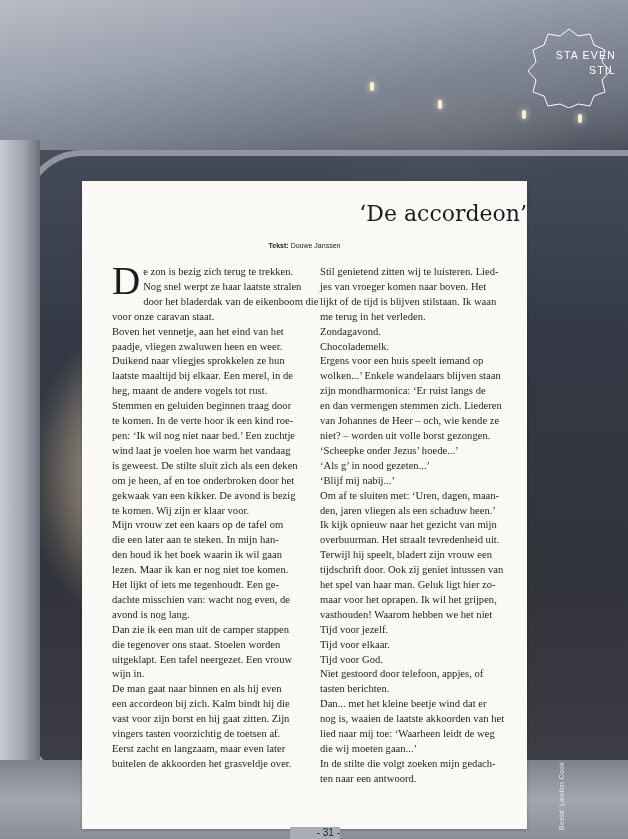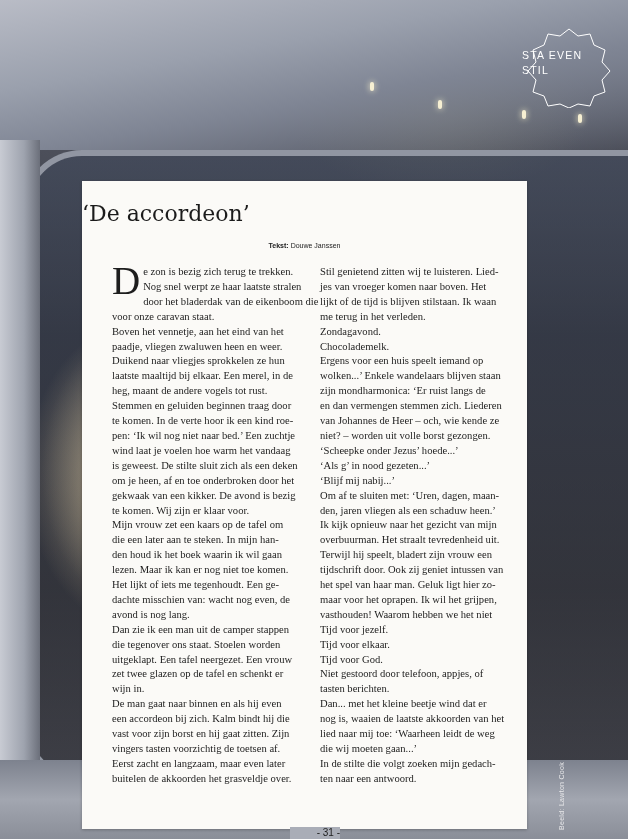--- a/index.html
+++ b/index.html
@@ -44,33 +44,33 @@
     position: absolute; width: 4px; height: 9px; border-radius: 2px;
     background: #f6efd2; box-shadow: 0 0 6px #fff6d0;
   }
 
   
   .badge {
     position: absolute; left: 522px; top: 26px; width: 94px; height: 82px;
   }
   .badge svg { position: absolute; inset: 0; }
   .badge-text {
-    position: absolute; left: 0; top: 22px; width: 94px; text-align: left;
+    position: absolute; left: 0; top: 22px; width: 94px; text-align: right;
     color: #ffffff; font-family: "Liberation Sans", sans-serif; font-size: 10.5px;
     letter-spacing: 1.2px; line-height: 15px;
   }
 
   
   .card {
     position: absolute; left: 82px; top: 181px; width: 445px; height: 648px;
     background: #fbfaf7;
     box-shadow: 0 1px 3px rgba(0,0,0,0.25);
   }
   .title {
-    position: absolute; left: 0; top: 20px; width: 445px; text-align: left;
+    position: absolute; left: 0; top: 20px; width: 445px; text-align: right;
     font-family: "DejaVu Serif", serif; font-size: 22px; color: #1b1b1b;
     font-weight: normal; margin: 0;
   }
   .byline {
     position: absolute; left: 0; top: 61px; width: 445px; text-align: center;
     font-family: "Liberation Sans", sans-serif; font-size: 7px; color: #222;
   }
   .byline b { font-weight: bold; }
   .columns {
     position: absolute; left: 30px; top: 84px; width: 400px;
@@ -153,21 +153,20 @@
         <p>Mijn vrouw zet een kaars op de tafel om</p>
         <p>die een later aan te steken. In mijn han-</p>
         <p>den houd ik het boek waarin ik wil gaan</p>
         <p>lezen. Maar ik kan er nog niet toe komen.</p>
         <p>Het lijkt of iets me tegenhoudt. Een ge-</p>
         <p>dachte misschien van: wacht nog even, de</p>
         <p>avond is nog lang.</p>
         <p>Dan zie ik een man uit de camper stappen</p>
         <p>die tegenover ons staat. Stoelen worden</p>
         <p>uitgeklapt. Een tafel neergezet. Een vrouw</p>
-        <p>zet twee glazen op de tafel en schenkt er</p>
         <p>wijn in.</p>
         <p>De man gaat naar binnen en als hij even</p>
         <p>een accordeon bij zich. Kalm bindt hij die</p>
         <p>vast voor zijn borst en hij gaat zitten. Zijn</p>
         <p>vingers tasten voorzichtig de toetsen af.</p>
         <p>Eerst zacht en langzaam, maar even later</p>
         <p>buitelen de akkoorden het grasveldje over.</p>
       </div>
     <div class="col" id="col-right">
         <p>Stil genietend zitten wij te luisteren. Lied-</p>

